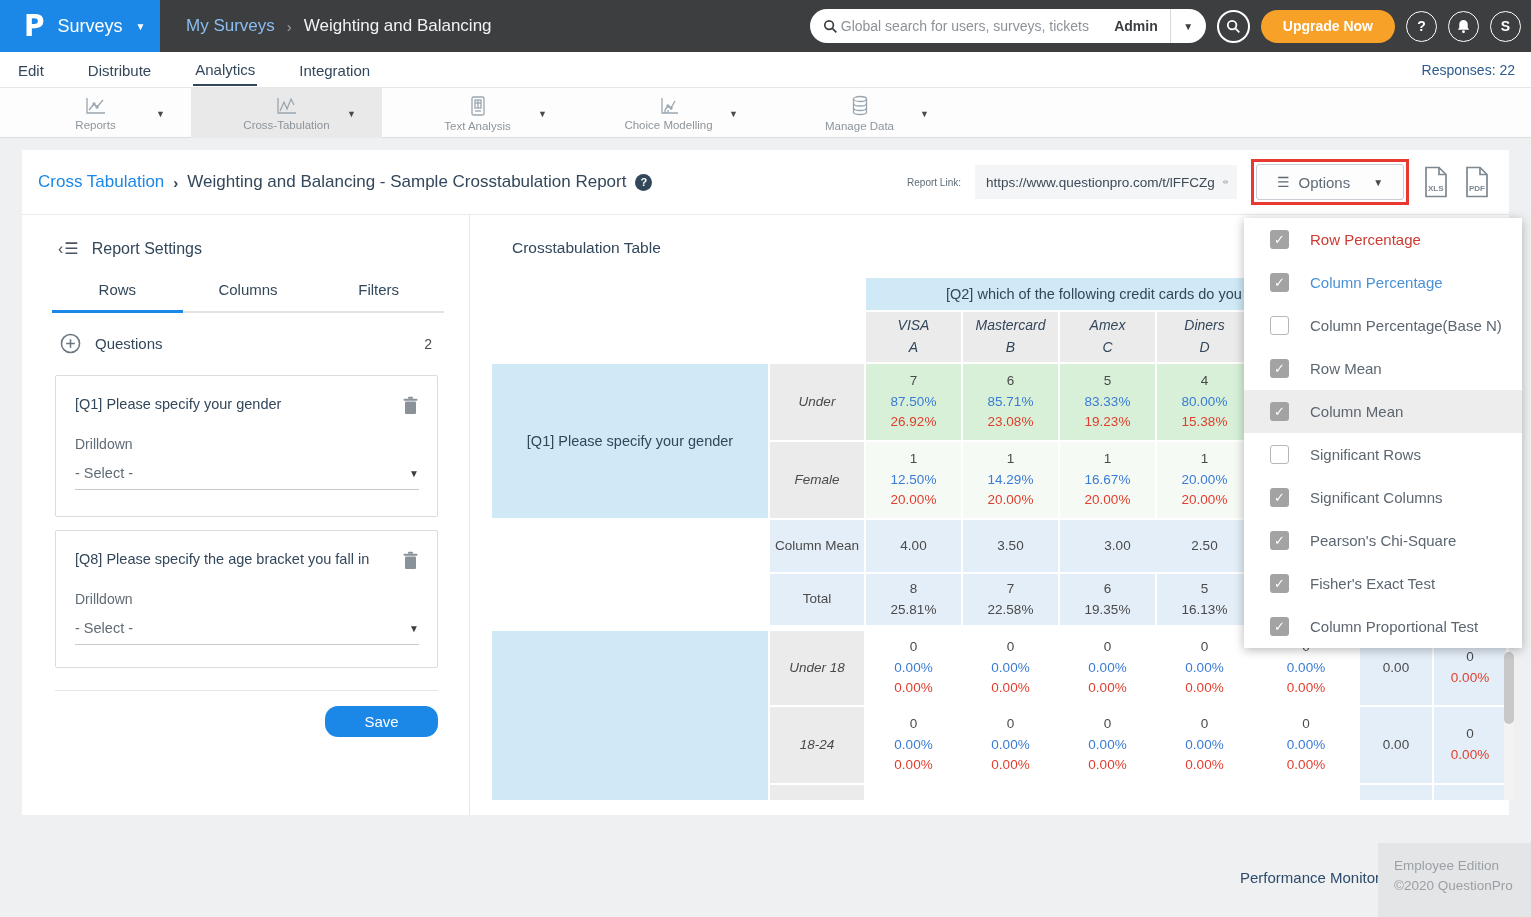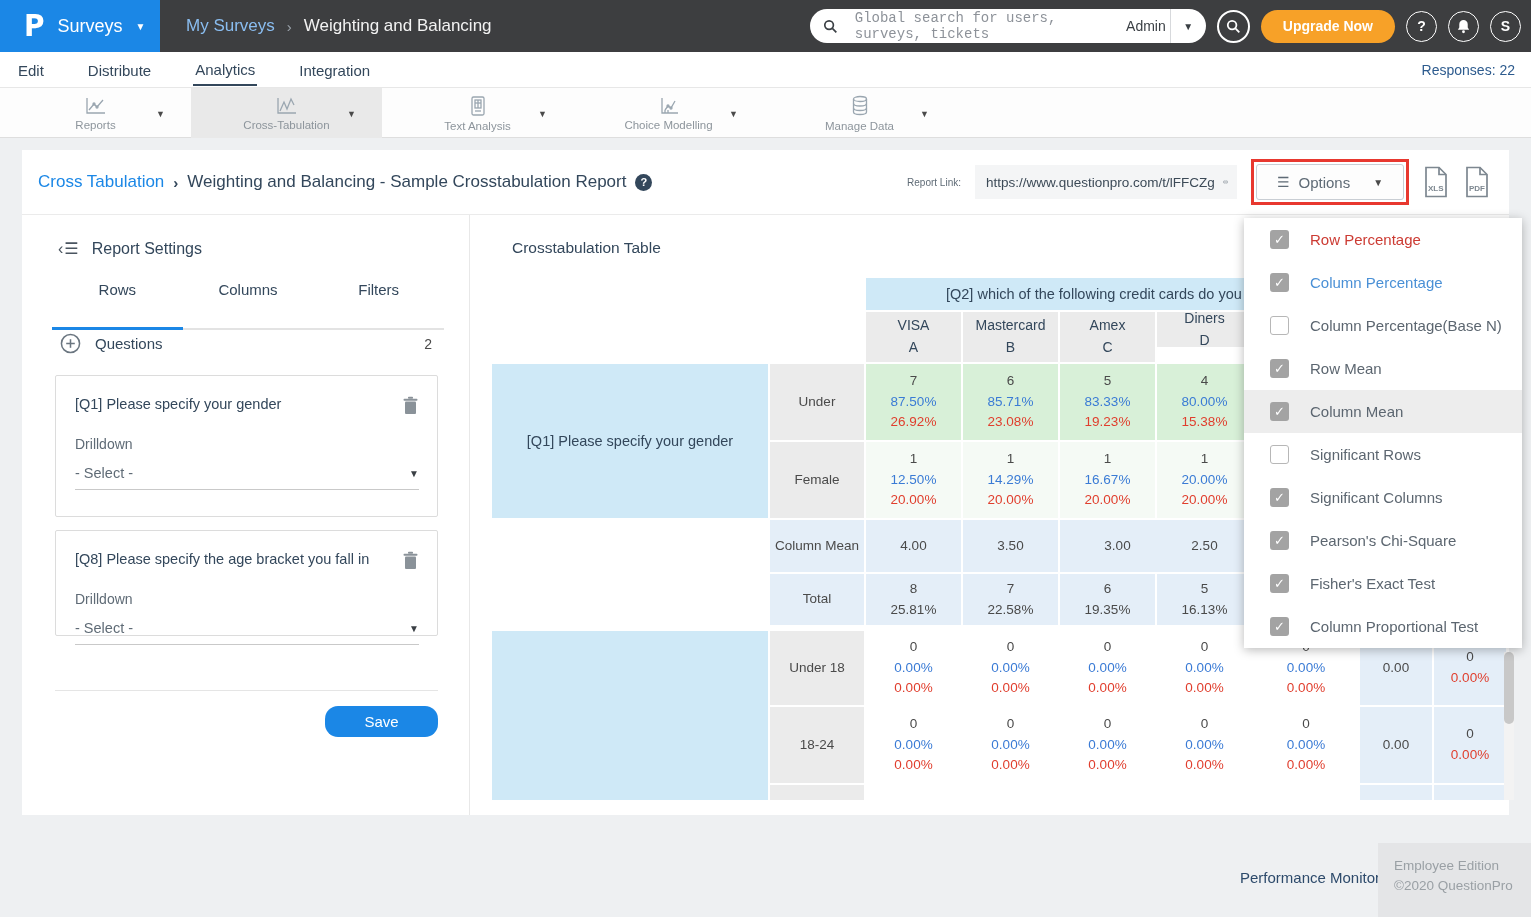--- a/index.html
+++ b/index.html
@@ -12,22 +12,22 @@
   .logo-box { width:160px; height:52px; background:#1b87e6; display:flex; align-items:center; padding-left:24px; gap:13px; cursor:pointer; }
   .logo-p { color:#fff; font-size:28px; font-weight:bold; font-family:"DejaVu Sans", sans-serif; transform:scaleY(1.05); }
   .logo-prod { color:#fff; font-size:18px; }
   .caret { font-size:10px; color:#fff; }
   .tb-crumbs { display:flex; align-items:center; margin-left:26px; gap:12px; }
   .crumb-parent { color:#8abdf0; font-size:17px; cursor:pointer; }
   .crumb-sep { color:#9aa2aa; font-size:15px; }
   .crumb-current { color:#f2f2f2; font-size:17px; }
   .tb-right { position:absolute; right:10px; top:9px; display:flex; align-items:center; gap:11px; }
   .search-pill { width:396px; height:34px; background:#fff; border-radius:17px; display:flex; align-items:center; padding-left:13px; overflow:hidden; }
-  .search-pill .ph { color:#8d9299; font-size:14px; margin-left:17px; flex:1;font-family:Liberation Mono, monospace; }
-  .scope { color:#3a3f44; font-size:14px; margin-right:4px; }
+  .search-pill .ph { color:#8d9299; font-size:14px; margin-left:3px; flex:1; }
+  .scope { color:#3a3f44; font-size:14px; margin-right:12px;font-weight:bold; }
   .scope-caret { width:36px; align-self:stretch; border-left:1px solid #d7d9dc; display:flex; align-items:center; justify-content:center; color:#3a3f44; cursor:pointer; }
   .circle-btn { width:33px; height:33px; border:2px solid #fff; border-radius:50%; display:flex; align-items:center; justify-content:center; color:#fff; cursor:pointer; }
   .circle-btn.small { width:31px; height:31px; border-width:1.5px; font-size:14px; font-weight:bold; }
   .upgrade { height:33px; border-radius:17px; background:#f7a128; color:#fff; font-weight:bold; font-size:14px; border:none; padding:0 22px; cursor:pointer; }
 
   
   .navrow { position:absolute; left:0; top:52px; width:1531px; height:36px; background:#fff; border-bottom:1px solid #e7e7e7; display:flex; align-items:center; padding-left:16px; gap:40px; }
   .navtab { font-size:15px; color:#33475b; padding:7px 2px 6px; cursor:pointer; }
   .navtab.active { border-bottom:2px solid #33475b; }
   .responses { position:absolute; right:16px; color:#2d5b8e; font-size:14px; }
@@ -56,44 +56,44 @@
   .options-btn .ocaret { font-size:10px; color:#4a4a4a; margin-left:14px; }
   .list-glyph { font-size:14px; color:#5f6b76; }
   .file-btn { cursor:pointer; display:flex; }
 
   
   .settings { position:absolute; left:0; top:65px; width:448px; height:600px; border-right:1px solid #e8e8e8; }
   .set-head { position:absolute; left:36px; top:24px; display:flex; align-items:center; gap:12px; }
   .collapse-ic { color:#4a5560; font-size:16px; cursor:pointer; letter-spacing:1px; }
   .set-title { color:#33475b; font-size:16px; }
   .set-tabs { position:absolute; left:30px; top:66px; width:392px; display:flex; border-bottom:2px solid #e3e3e3; }
-  .set-tab { width:131px; text-align:center; font-size:15px; color:#33475b; padding-bottom:29px; cursor:pointer; border-bottom:3px solid transparent; margin-bottom:-2px; }
+  .set-tab { width:131px; text-align:center; font-size:15px; color:#33475b; padding-bottom:12px; cursor:pointer; border-bottom:3px solid transparent; margin-bottom:-2px; }
   .set-tab.active { border-bottom-color:#1b87e6; }
   .q-row { position:absolute; left:38px; top:118px; width:372px; display:flex; align-items:center; gap:14px; }
   .q-label { color:#33475b; font-size:15px; }
   .q-count { margin-left:auto; color:#4a4a4a; font-size:14px; }
   .q-card { position:absolute; left:33px; width:383px; border:1px solid #dcdcdc; border-radius:2px; background:#fff; padding:20px 18px 0 19px; }
   .q-card.c1 { top:160px; height:142px; }
-  .q-card.c2 { top:315px; height:106px; }
+  .q-card.c2 { top:315px; height:138px; }
   .qc-head { display:flex; align-items:flex-start; }
   .qc-title { color:#33475b; font-size:14.5px; flex:1; padding-right:10px; }
   .dd-label { color:#5f6b76; font-size:14px; margin-top:21px; }
   .dd-select { margin-top:13px; display:flex; align-items:center; border-bottom:1px solid #c9c9c9; padding-bottom:8px; cursor:pointer; }
   .dd-value { color:#5f6b76; font-size:14.5px; flex:1; }
   .dd-caret { font-size:10px; color:#3a3f44; }
   .set-divider { position:absolute; left:33px; top:475px; width:383px; border-top:1px solid #e5e5e5; }
   .save-btn { position:absolute; left:303px; top:491px; width:113px; height:31px; background:#1b87e6; border:none; border-radius:13px; color:#fff; font-size:15px; cursor:pointer; }
 
   
   .table-area { position:absolute; left:448px; top:65px; width:1039px; height:600px; }
   .ct-title { position:absolute; left:42px; top:24px; color:#33475b; font-size:15.5px; }
   .ct-wrap { position:absolute; left:22px; top:63px; width:1014px; height:522px; overflow:hidden; }
   .cell { position:absolute; display:flex; flex-direction:column; align-items:center; justify-content:center; font-size:13.5px; color:#4a4a4a; line-height:1.55; text-align:center; }
   .c-blue { background:#cfe9f7; }
-  .c-gray { background:#ebebeb; }
+  .c-gray { background:#ebebeb;font-style:italic; }
   .c-green { background:#d8f0d8; }
   .c-pale { background:#f5faf5; }
   .c-white { background:#fff; }
   .c-sum { background:#e4eef8; }
   .cell .rp { color:#3a7bd5; }
   .cell .cp { color:#e03e2d; }
   .cell .hv { color:#33475b; font-size:14px; }
   .q2hdr { justify-content:center; align-items:flex-start; padding-left:80px; font-size:14.5px; color:#33475b; white-space:nowrap; overflow:hidden; }
   .qlabel { font-size:14.5px; color:#33475b; padding:0 20px; }
 
@@ -334,21 +334,21 @@
             <div class="hv">A</div>
           </div>
           <div class="cell c-gray" style="left: 471px; top: 34px; width: 95px; height: 50px;">
             <div class="hv">Mastercard</div>
             <div class="hv">B</div>
           </div>
           <div class="cell c-gray" style="left: 568px; top: 34px; width: 95px; height: 50px;">
             <div class="hv">Amex</div>
             <div class="hv">C</div>
           </div>
-          <div class="cell c-gray" style="left: 665px; top: 34px; width: 95px; height: 35px; text-align: center;">
+          <div class="cell c-gray" style="left: 665px; top: 34px; width: 95px; height: 50px; text-align: center;">
             <div class="hv">Diners</div>
             <div class="hv">D</div>
           </div>
           <div class="cell c-gray" style="left: 762px; top: 34px; width: 104px; height: 50px;"></div>
           <div class="cell c-gray" style="left: 868px; top: 34px; width: 72px; height: 50px;"></div>
           <div class="cell c-gray" style="left: 942px; top: 34px; width: 72px; height: 50px;"></div>
           <div class="cell c-blue qlabel" style="left: 0px; top: 86px; width: 276px; height: 154px;">[Q1] Please specify your gender</div>
           <div class="cell c-gray" style="left: 278px; top: 86px; width: 94px; height: 76px;">
             <div class="v">Under</div>
           </div>

